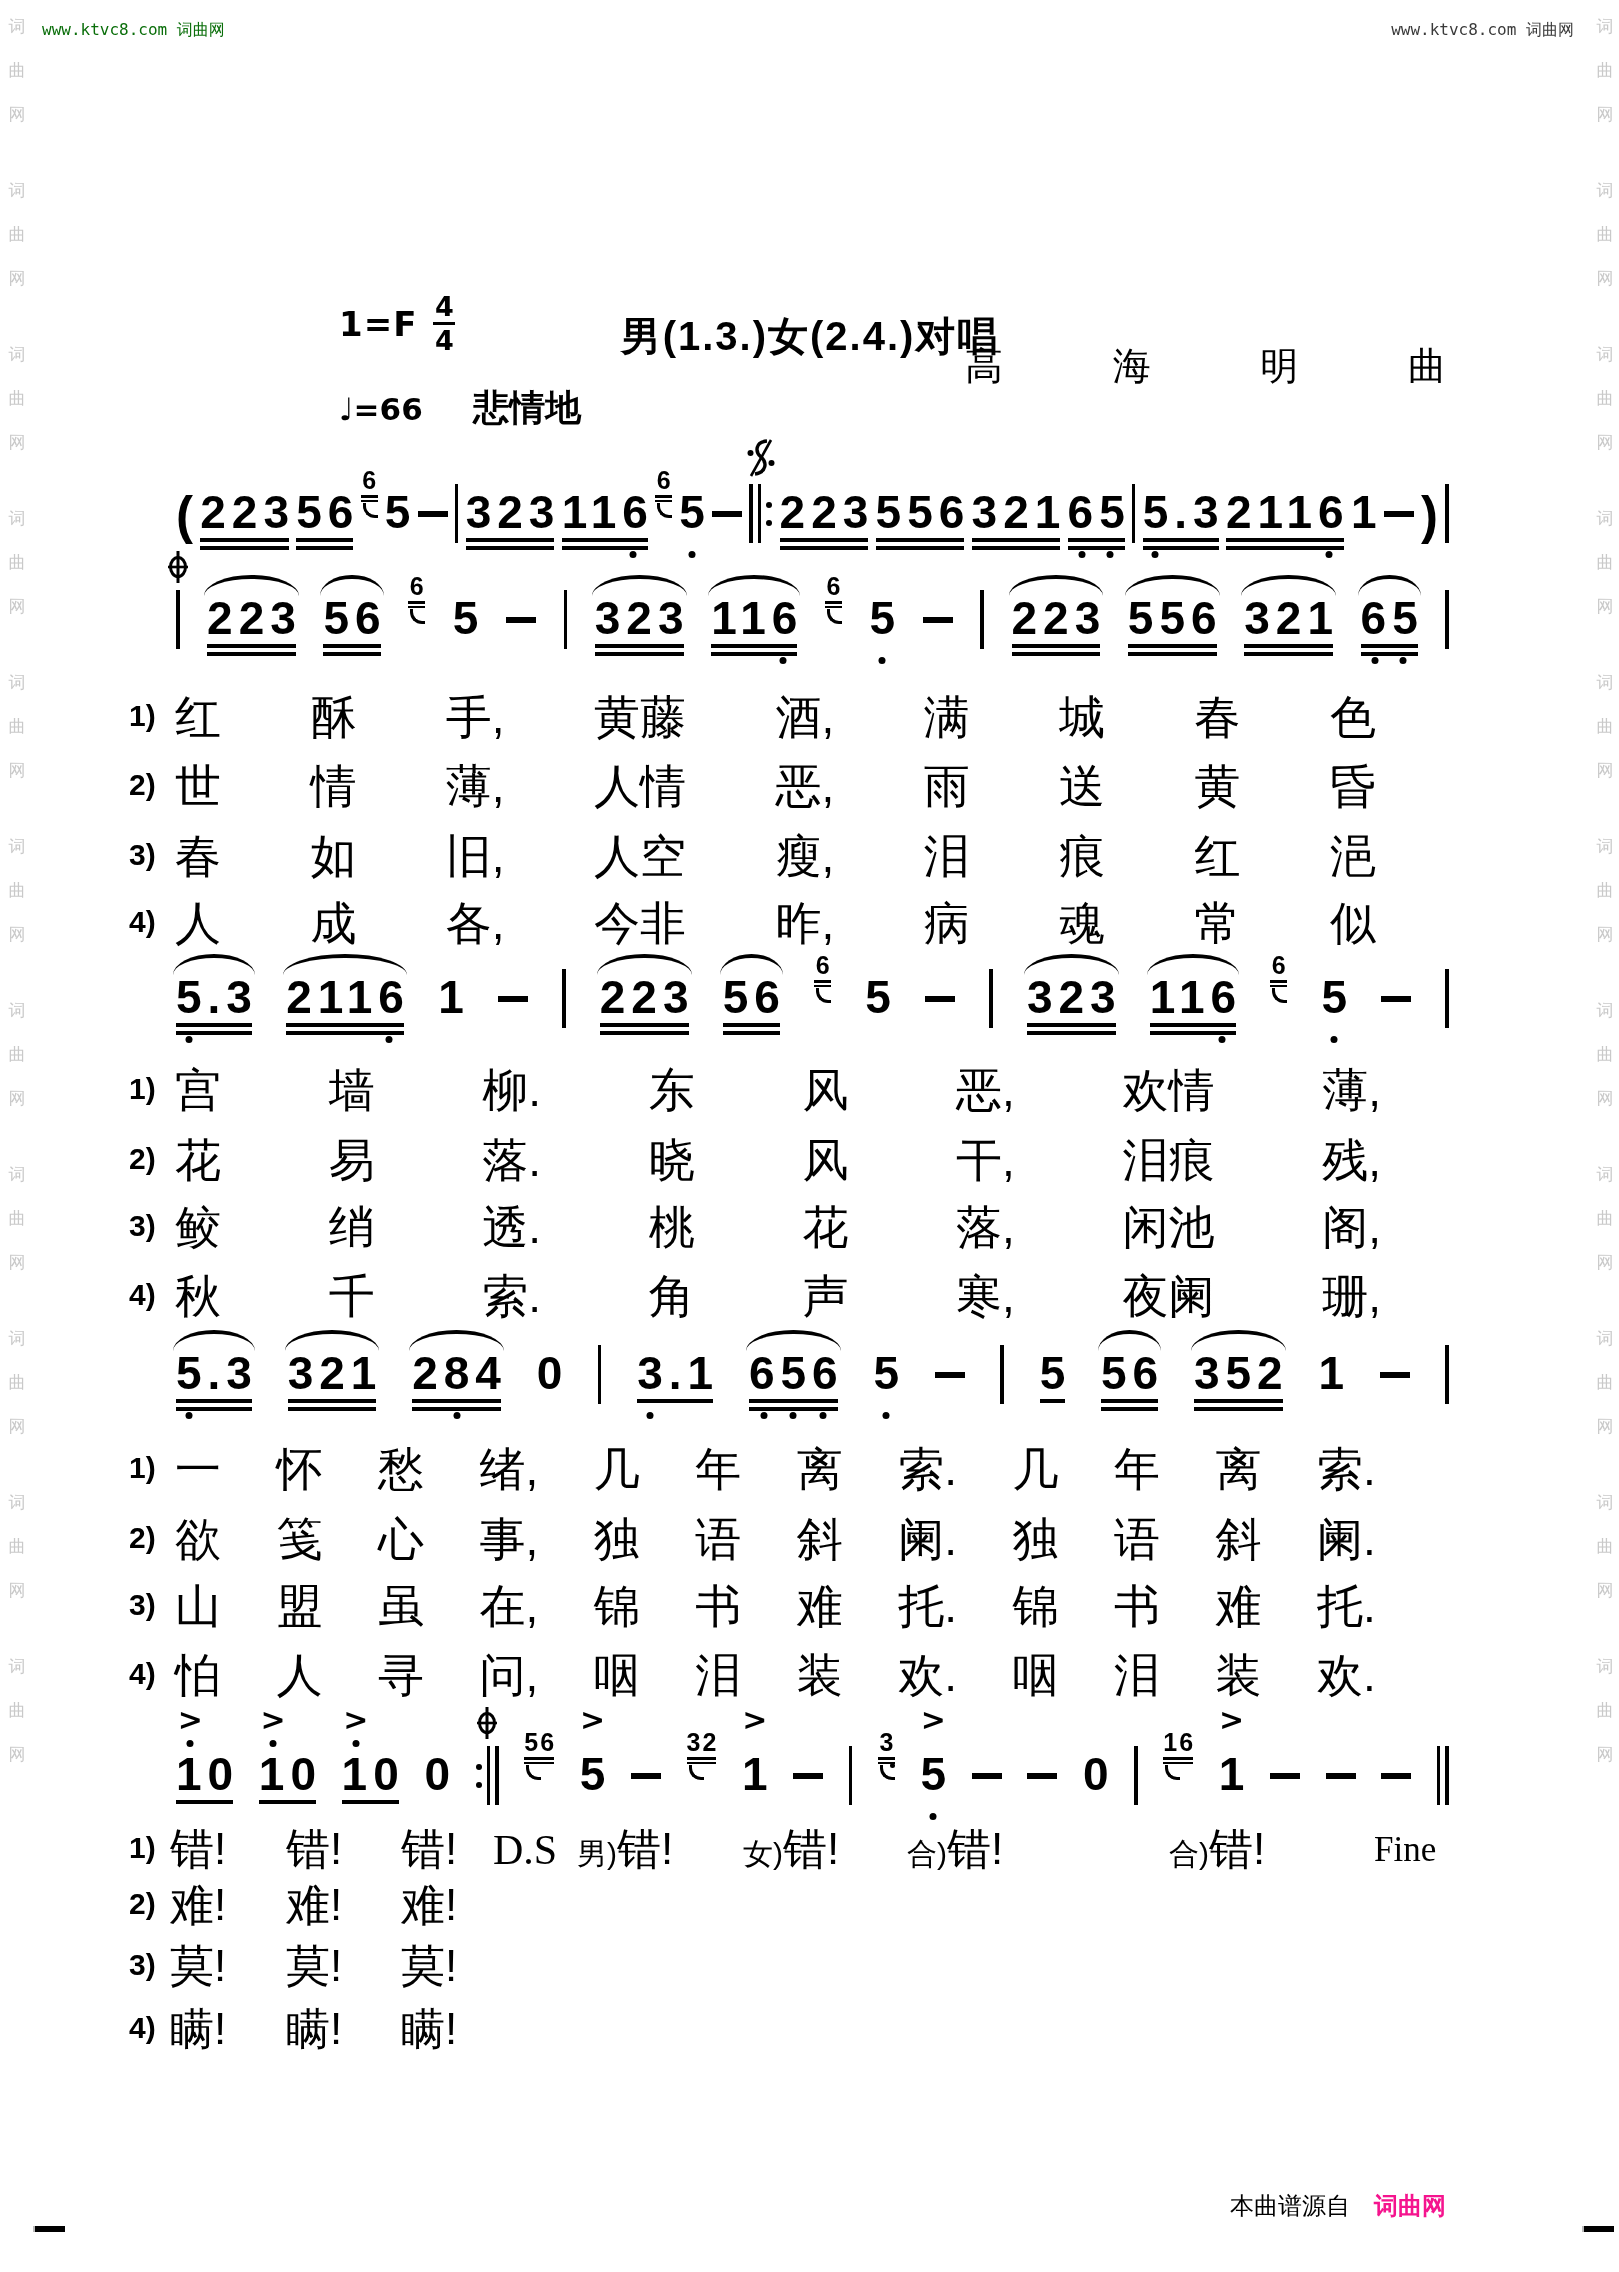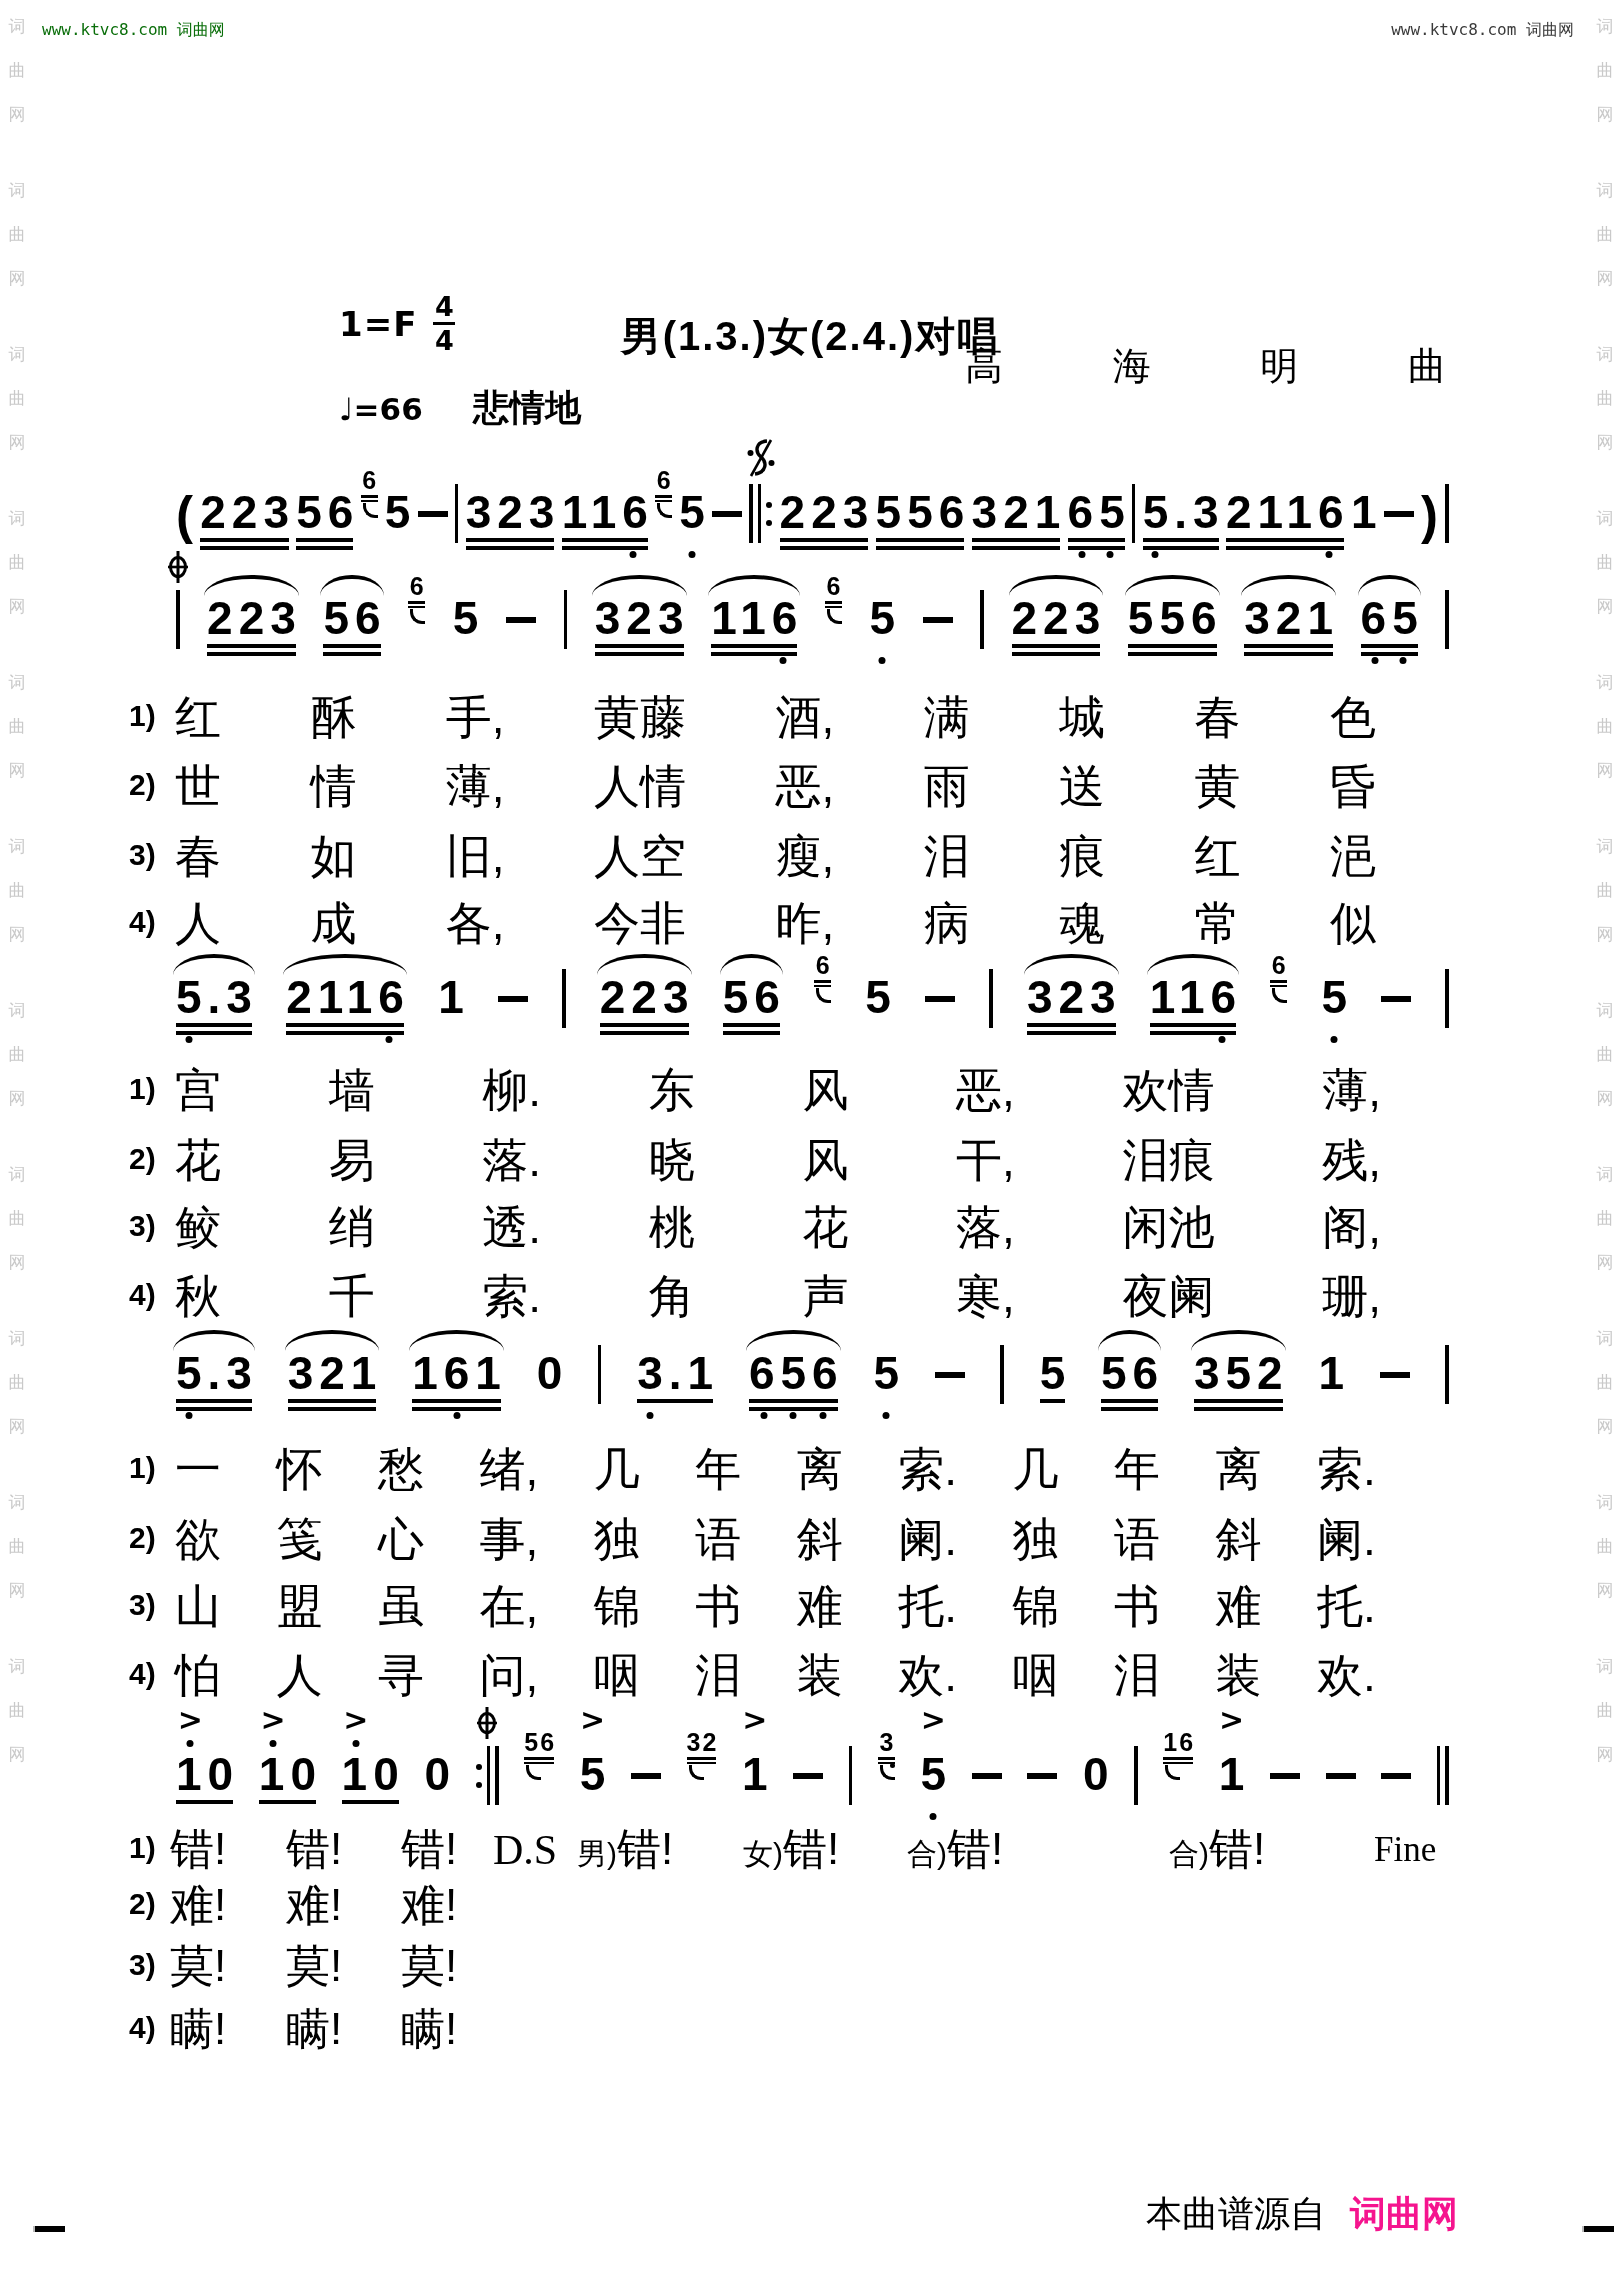--- a/index.html
+++ b/index.html
@@ -77,21 +77,21 @@
   .llabel{width:46px;font-size:30px;font-weight:bold;padding-top:8px;flex:none;}
   .lcells{flex:1;display:flex;justify-content:space-between;}
   .lcell{font-size:46px;line-height:1.15;white-space:nowrap;}
   .fin-item{position:absolute;white-space:nowrap;}
   .fin-cjk{font-size:44px;line-height:1.1;}
   .fin-pre{font-size:30px;}
   .fin-serif{font-family:"Liberation Serif",serif;font-size:42px;line-height:1.1;}
   .fin-fine{font-family:"Liberation Serif",serif;font-size:35px;line-height:1.2;}
   .fin-label{font-size:30px;font-weight:bold;}
   
-  .footer{position:absolute;top:2190px;right:162px;font-size:36px;white-space:nowrap;}
+  .footer{position:absolute;top:2190px;right:174px;font-size:24px;white-space:nowrap;}
   .footer .brand{margin-left:24px;font-weight:bold;}
 </style>
 </head>
 <body>
 
 <div class="page">
 
   <div class="rail left">
     <div class="wmcol" style="color: rgb(201, 201, 201);">
         <span>词</span>
@@ -602,21 +602,21 @@
         <div class="tok">
           <div class="stack">
             <div class="num">321</div>
             <div class="ul u1"></div>
             <div class="ul u2"></div>
             <div class="slur"></div>
           </div>
         </div>
         <div class="tok">
           <div class="stack">
-            <div class="num">161</div>
+            <div class="num">284</div>
             <div class="ul u1"></div>
             <div class="ul u2"></div>
             <div class="ldot" style="left: 50%;"></div>
             <div class="slur"></div>
           </div>
         </div>
         <div class="tok">
           <div class="stack">
             <div class="num">0</div>
           </div>

